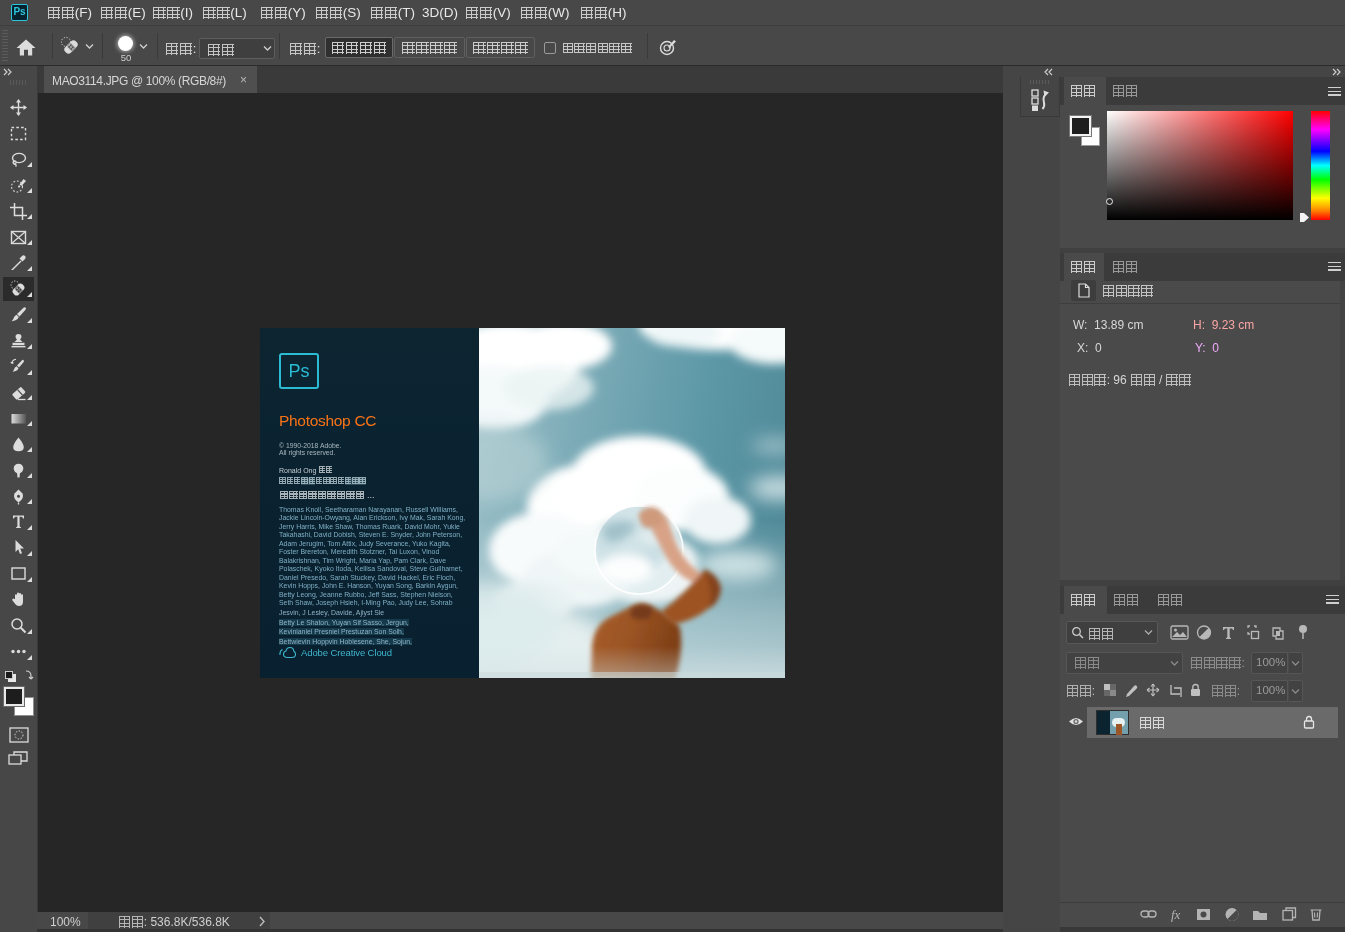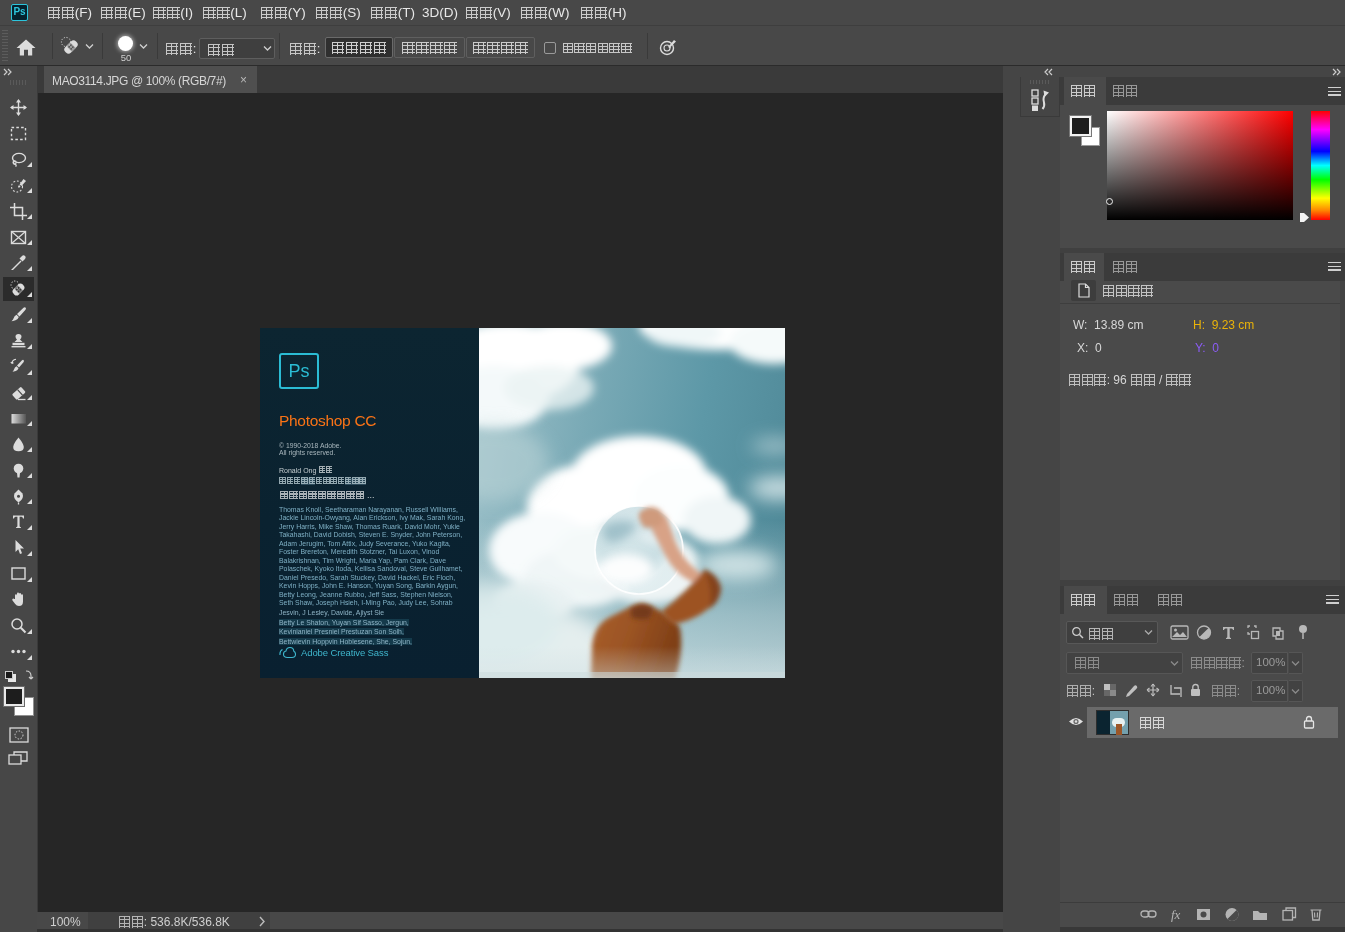--- a/index.html
+++ b/index.html
@@ -76,21 +76,21 @@
 <div class="abs" style="left:544px;top:42px;width:12px;height:12px;border:1px solid #9a9a9a;border-radius:2px"></div>
 <div class="abs" style="left:562px;top:41px;font-size:12px;color:#e2e2e2"><i class="cj11 "></i><i class="cj11 "></i><i class="cj11 "></i><i class="cj11 "></i><i class="cj11 "></i><i class="cj11 "></i></div>
 <svg class="abs" style="left:659px;top:38px" width="18" height="18" viewBox="0 0 18 18">
     <circle cx="8" cy="10" r="6.5" fill="none" stroke="#dcdcdc" stroke-width="1.4"></circle>
     <circle cx="8" cy="10" r="3" fill="none" stroke="#dcdcdc" stroke-width="1.1"></circle>
     <path d="M9.5 8.5 L15 2 L17 3.5 L11 9.5 Z" fill="#dcdcdc"></path>
     <path d="M9.5 8.5 L11.5 10" stroke="#dcdcdc" stroke-width="1.2"></path>
   </svg>
 <div class="abs" style="left:37px;top:66px;width:966px;height:27px;background:#3a3a3a"></div>
 <div class="abs" style="left:44px;top:66px;width:213px;height:27px;background:#4f4f4f"></div>
-<div class="abs" style="left:52px;top:74px;font-size:12px;letter-spacing:-0.35px;color:#d6d6d6">MAO3114.JPG @ 100% (RGB/7#)</div>
+<div class="abs" style="left:52px;top:74px;font-size:12px;letter-spacing:-0.35px;color:#d6d6d6">MAO3114.JPG @ 100% (RGB/8#)</div>
 <div class="abs" style="left:240px;top:73px;font-size:12px;color:#b8b8b8">×</div>
 <div class="abs" style="left:0;top:66px;width:37px;height:866px;background:#474747"></div>
 <svg class="abs" style="left:3px;top:68px" width="10" height="8" viewBox="0 0 10 8">
     <path d="M1 1 L4 4 L1 7 M5 1 L8 4 L5 7" fill="none" stroke="#ccc" stroke-width="1.2"></path>
   </svg>
 <div class="abs" style="left:10px;top:80px;width:17px;height:5px;background:repeating-linear-gradient(90deg,#5a5a5a 0 1px,transparent 1px 3px)"></div>
 <div class="abs" style="left:0;top:0">
     <svg class="abs" style="left:10px;top:99.0px" width="17" height="17" viewBox="0 0 17 17">
       <path d="M8.5 1 L8.5 16 M1 8.5 L16 8.5" stroke="#dcdcdc" stroke-width="1.4"></path>
       <path d="M8.5 0 L11 3.5 L6 3.5 Z M8.5 17 L11 13.5 L6 13.5 Z M0 8.5 L3.5 6 L3.5 11 Z M17 8.5 L13.5 6 L13.5 11 Z" fill="#dcdcdc"></path>
@@ -294,21 +294,21 @@
     </div>
 <div class="abs" style="left:19px;top:280px;width:205px;font-size:6.9px;line-height:9.5px;color:#8fb4c6">
       <div style="white-space:nowrap">Jesvin, J Lesley, Davide, Ajiyst Sie</div>
       <div style="white-space:nowrap"><span style="background:#143a4b">Betty Le Shaton, Yuyan Sif Sasso, Jergun,</span></div>
       <div style="white-space:nowrap"><span style="background:#143a4b">Kevinianiel Presniel Prestuzan Son Solh,</span></div>
       <div style="white-space:nowrap"><span style="background:#143a4b">Bettwievin Hoppvin Hoblesene, She, Sojun,</span></div>
     </div>
 <svg class="abs" style="left:19px;top:318px" width="17" height="13" viewBox="0 0 17 13">
       <path d="M8.5 11.5 Q4.5 11.5 4.5 8.2 Q4.5 5.5 7 5 Q7.5 1.5 11 1.5 Q14.5 1.5 14.8 5.2 Q16.5 6 16.5 8.3 Q16.5 11.5 13 11.5 Z M1 9 Q0.5 5 3.5 3.5" fill="none" stroke="#3fb6cd" stroke-width="1.1"></path>
     </svg>
-<div class="abs" style="left:41px;top:319px;font-size:9.5px;letter-spacing:-0.1px;color:#3fb6cd">Adobe Creative Sass</div>
+<div class="abs" style="left:41px;top:319px;font-size:9.5px;letter-spacing:-0.1px;color:#3fb6cd">Adobe Creative Cloud</div>
 <div class="abs" style="left:219px;top:0;width:306px;height:350px;overflow:hidden;background:linear-gradient(180deg, rgba(255,255,255,0) 55%, rgba(223,234,235,.5) 82%, rgba(205,222,225,.85) 100%),linear-gradient(100deg,#9fc2ca 0%,#7aaab6 33%,#5d98a7 65%,#4d8695 100%)">
 <svg width="306" height="350" viewBox="0 0 306 350" style="position:absolute;left:0;top:0">
 <defs>
  <filter id="bl1" x="-120%" y="-120%" width="340%" height="340%">
             <feGaussianBlur stdDeviation="5"></feGaussianBlur>
           </filter>
  <filter id="bl2" x="-200%" y="-200%" width="500%" height="500%">
             <feGaussianBlur stdDeviation="9"></feGaussianBlur>
           </filter>
  <filter id="bl3" x="-100%" y="-100%" width="300%" height="300%">
@@ -437,23 +437,23 @@
 <div class="abs" style="left:1112px;top:260px;font-size:12px;color:#adadad"><i class="cj12 "></i><i class="cj12 "></i></div>
 <div class="abs" style="left:1328px;top:262px;width:13px;height:9px;background:repeating-linear-gradient(180deg,#cfcfcf 0 1.4px,transparent 1.4px 3.6px)"></div>
 <div class="abs" style="left:1071px;top:280px;width:25px;height:21px;background:#3d3d3d;border-radius:2px"></div>
 <svg class="abs" style="left:1078px;top:283px" width="12" height="15" viewBox="0 0 12 15">
     <path d="M1 1 L7.5 1 L11 4.5 L11 14 L1 14 Z" fill="none" stroke="#ddd" stroke-width="1.2"></path>
     <path d="M7.5 1 L7.5 4.5 L11 4.5" fill="none" stroke="#ddd" stroke-width="1.2"></path>
   </svg>
 <div class="abs" style="left:1102px;top:284px;font-size:12px;color:#dedede"><i class="cj12 "></i><i class="cj12 "></i><i class="cj12 "></i><i class="cj12 "></i></div>
 <div class="abs" style="left:1060px;top:303px;width:285px;height:1px;background:#3e3e3e"></div>
 <div class="abs" style="left:1073px;top:318px;font-size:12px;color:#d8d8d8">W:&nbsp; 13.89 cm</div>
-<div class="abs" style="left:1193px;top:318px;font-size:12px;color:#eab308">H:&nbsp; 9.23 cm</div>
+<div class="abs" style="left:1193px;top:318px;font-size:12px;color:#fca5a5">H:&nbsp; 9.23 cm</div>
 <div class="abs" style="left:1077px;top:341px;font-size:12px;color:#d8d8d8">X:&nbsp; 0</div>
-<div class="abs" style="left:1195px;top:341px;font-size:12px;color:#8b5cf6">Y:&nbsp; 0</div>
+<div class="abs" style="left:1195px;top:341px;font-size:12px;color:#f0abfc">Y:&nbsp; 0</div>
 <div class="abs" style="left:1068px;top:373px;font-size:12px;color:#d8d8d8"><i class="cj12 "></i><i class="cj12 "></i><i class="cj12 "></i>: 96 <i class="cj12 "></i><i class="cj12 "></i> / <i class="cj12 "></i><i class="cj12 "></i></div>
 <div class="abs" style="left:1340px;top:281px;width:5px;height:300px;background:#434343"></div>
 <div class="abs" style="left:1060px;top:580px;width:285px;height:6px;background:#404040"></div>
 <div class="abs" style="left:1060px;top:586px;width:285px;height:28px;background:#3b3b3b"></div>
 <div class="abs" style="left:1064px;top:586px;width:43px;height:28px;background:#4a4a4a"></div>
 <div class="abs" style="left:1070px;top:593px;font-size:12px;color:#e8e8e8"><i class="cj12 "></i><i class="cj12 "></i></div>
 <div class="abs" style="left:1113px;top:593px;font-size:12px;color:#adadad"><i class="cj12 "></i><i class="cj12 "></i></div>
 <div class="abs" style="left:1157px;top:593px;font-size:12px;color:#adadad"><i class="cj12 "></i><i class="cj12 "></i></div>
 <div class="abs" style="left:1326px;top:595px;width:13px;height:9px;background:repeating-linear-gradient(180deg,#cfcfcf 0 1.4px,transparent 1.4px 3.6px)"></div>
 <div class="abs" style="left:1066px;top:621px;width:92px;height:23px;background:#3f3f3f;border:1px solid #585858;border-radius:2px"></div>

